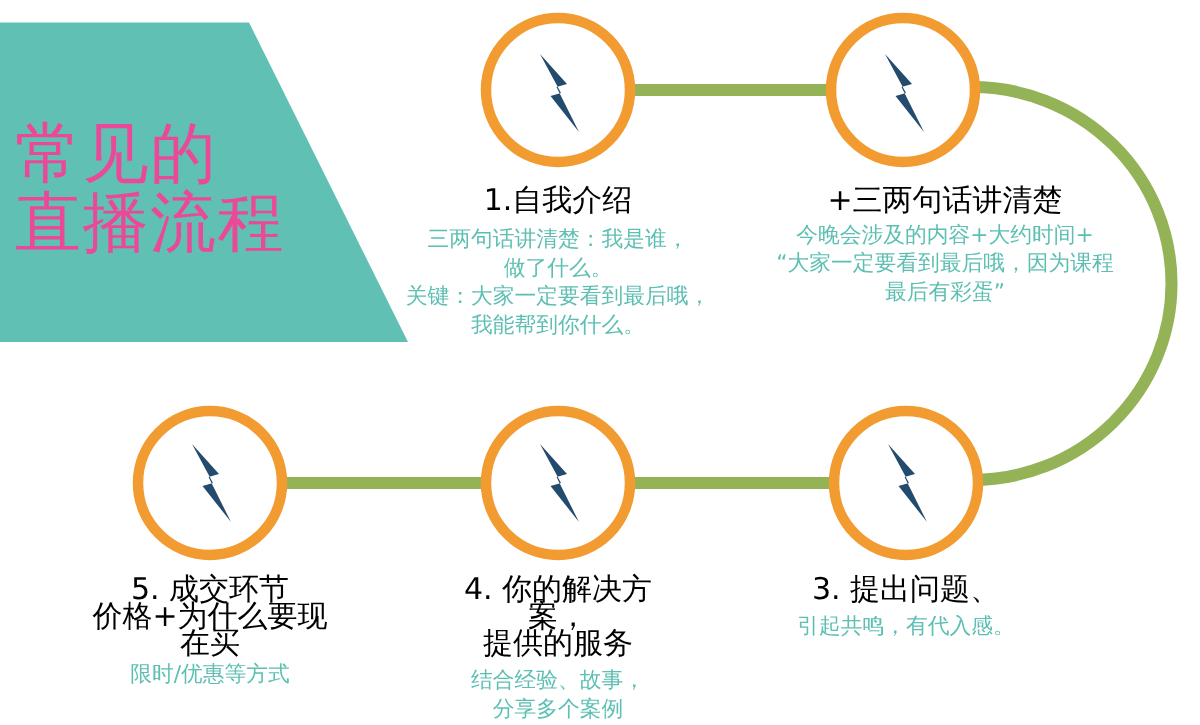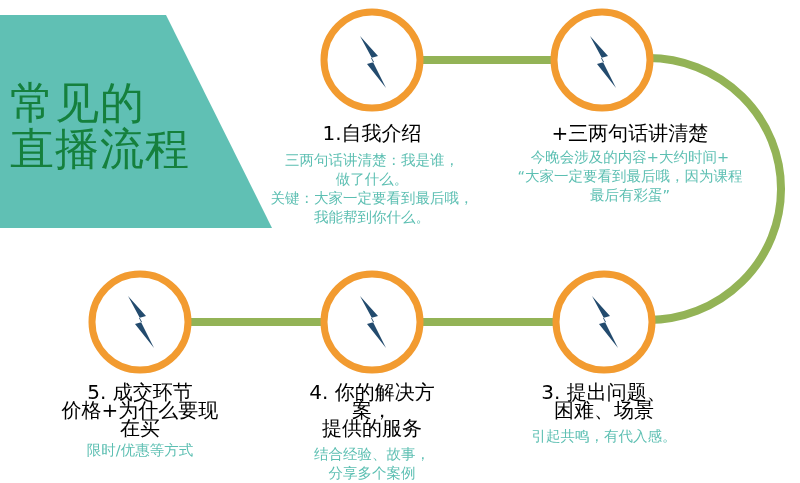--- a/index.html
+++ b/index.html
@@ -1,19 +1,19 @@
 <!DOCTYPE html>
 <html><head>
 <meta charset="utf-8">
 <style>
   html, body { margin:0; padding:0; background:#ffffff; }
   body { width:800px; height:483px; position:relative; overflow:hidden;
          font-family:"DejaVu Sans","Liberation Sans",sans-serif; }
   #canvas { position:absolute; left:0; top:0; width:800px; height:483px; }
-  .title { position:absolute; left:10px; top:80px; color:#15803d; font-size:44px; line-height:46px; letter-spacing:1px; }
+  .title { position:absolute; left:10px; top:80px; color:#ec4899; font-size:44px; line-height:46px; letter-spacing:1px; }
   .step { position:absolute; text-align:center; }
   .step .head { color:#000000; font-size:20px; line-height:18px; }
   .step .desc { color:#5cbfb2; font-size:14.5px; line-height:19px; margin-top:6px; }
 </style>
 </head>
 <body>
 
 <svg id="canvas" width="800" height="483" viewBox="0 0 800 483">
 
   <polygon points="0,15 166,15 272,228 0,228" fill="#60c0b4"></polygon>
@@ -67,21 +67,20 @@
   <div class="desc" style="margin-top:6px;">
     <div>今晚会涉及的内容+大约时间+</div>
     <div>“大家一定要看到最后哦，因为课程</div>
     <div>最后有彩蛋”</div>
   </div>
 </div>
 
 <div class="step" style="left:514px; top:383px; width:180px;">
   <div class="head">
     <div>3. 提出问题、</div>
-    <div>困难、场景</div>
   </div>
   <div class="desc" style="margin-top:8px;">
     <div>引起共鸣，有代入感。</div>
   </div>
 </div>
 
 <div class="step" style="left:292px; top:383px; width:160px;">
   <div class="head">
     <div>4. 你的解决方案，</div>
     <div>提供的服务</div>

